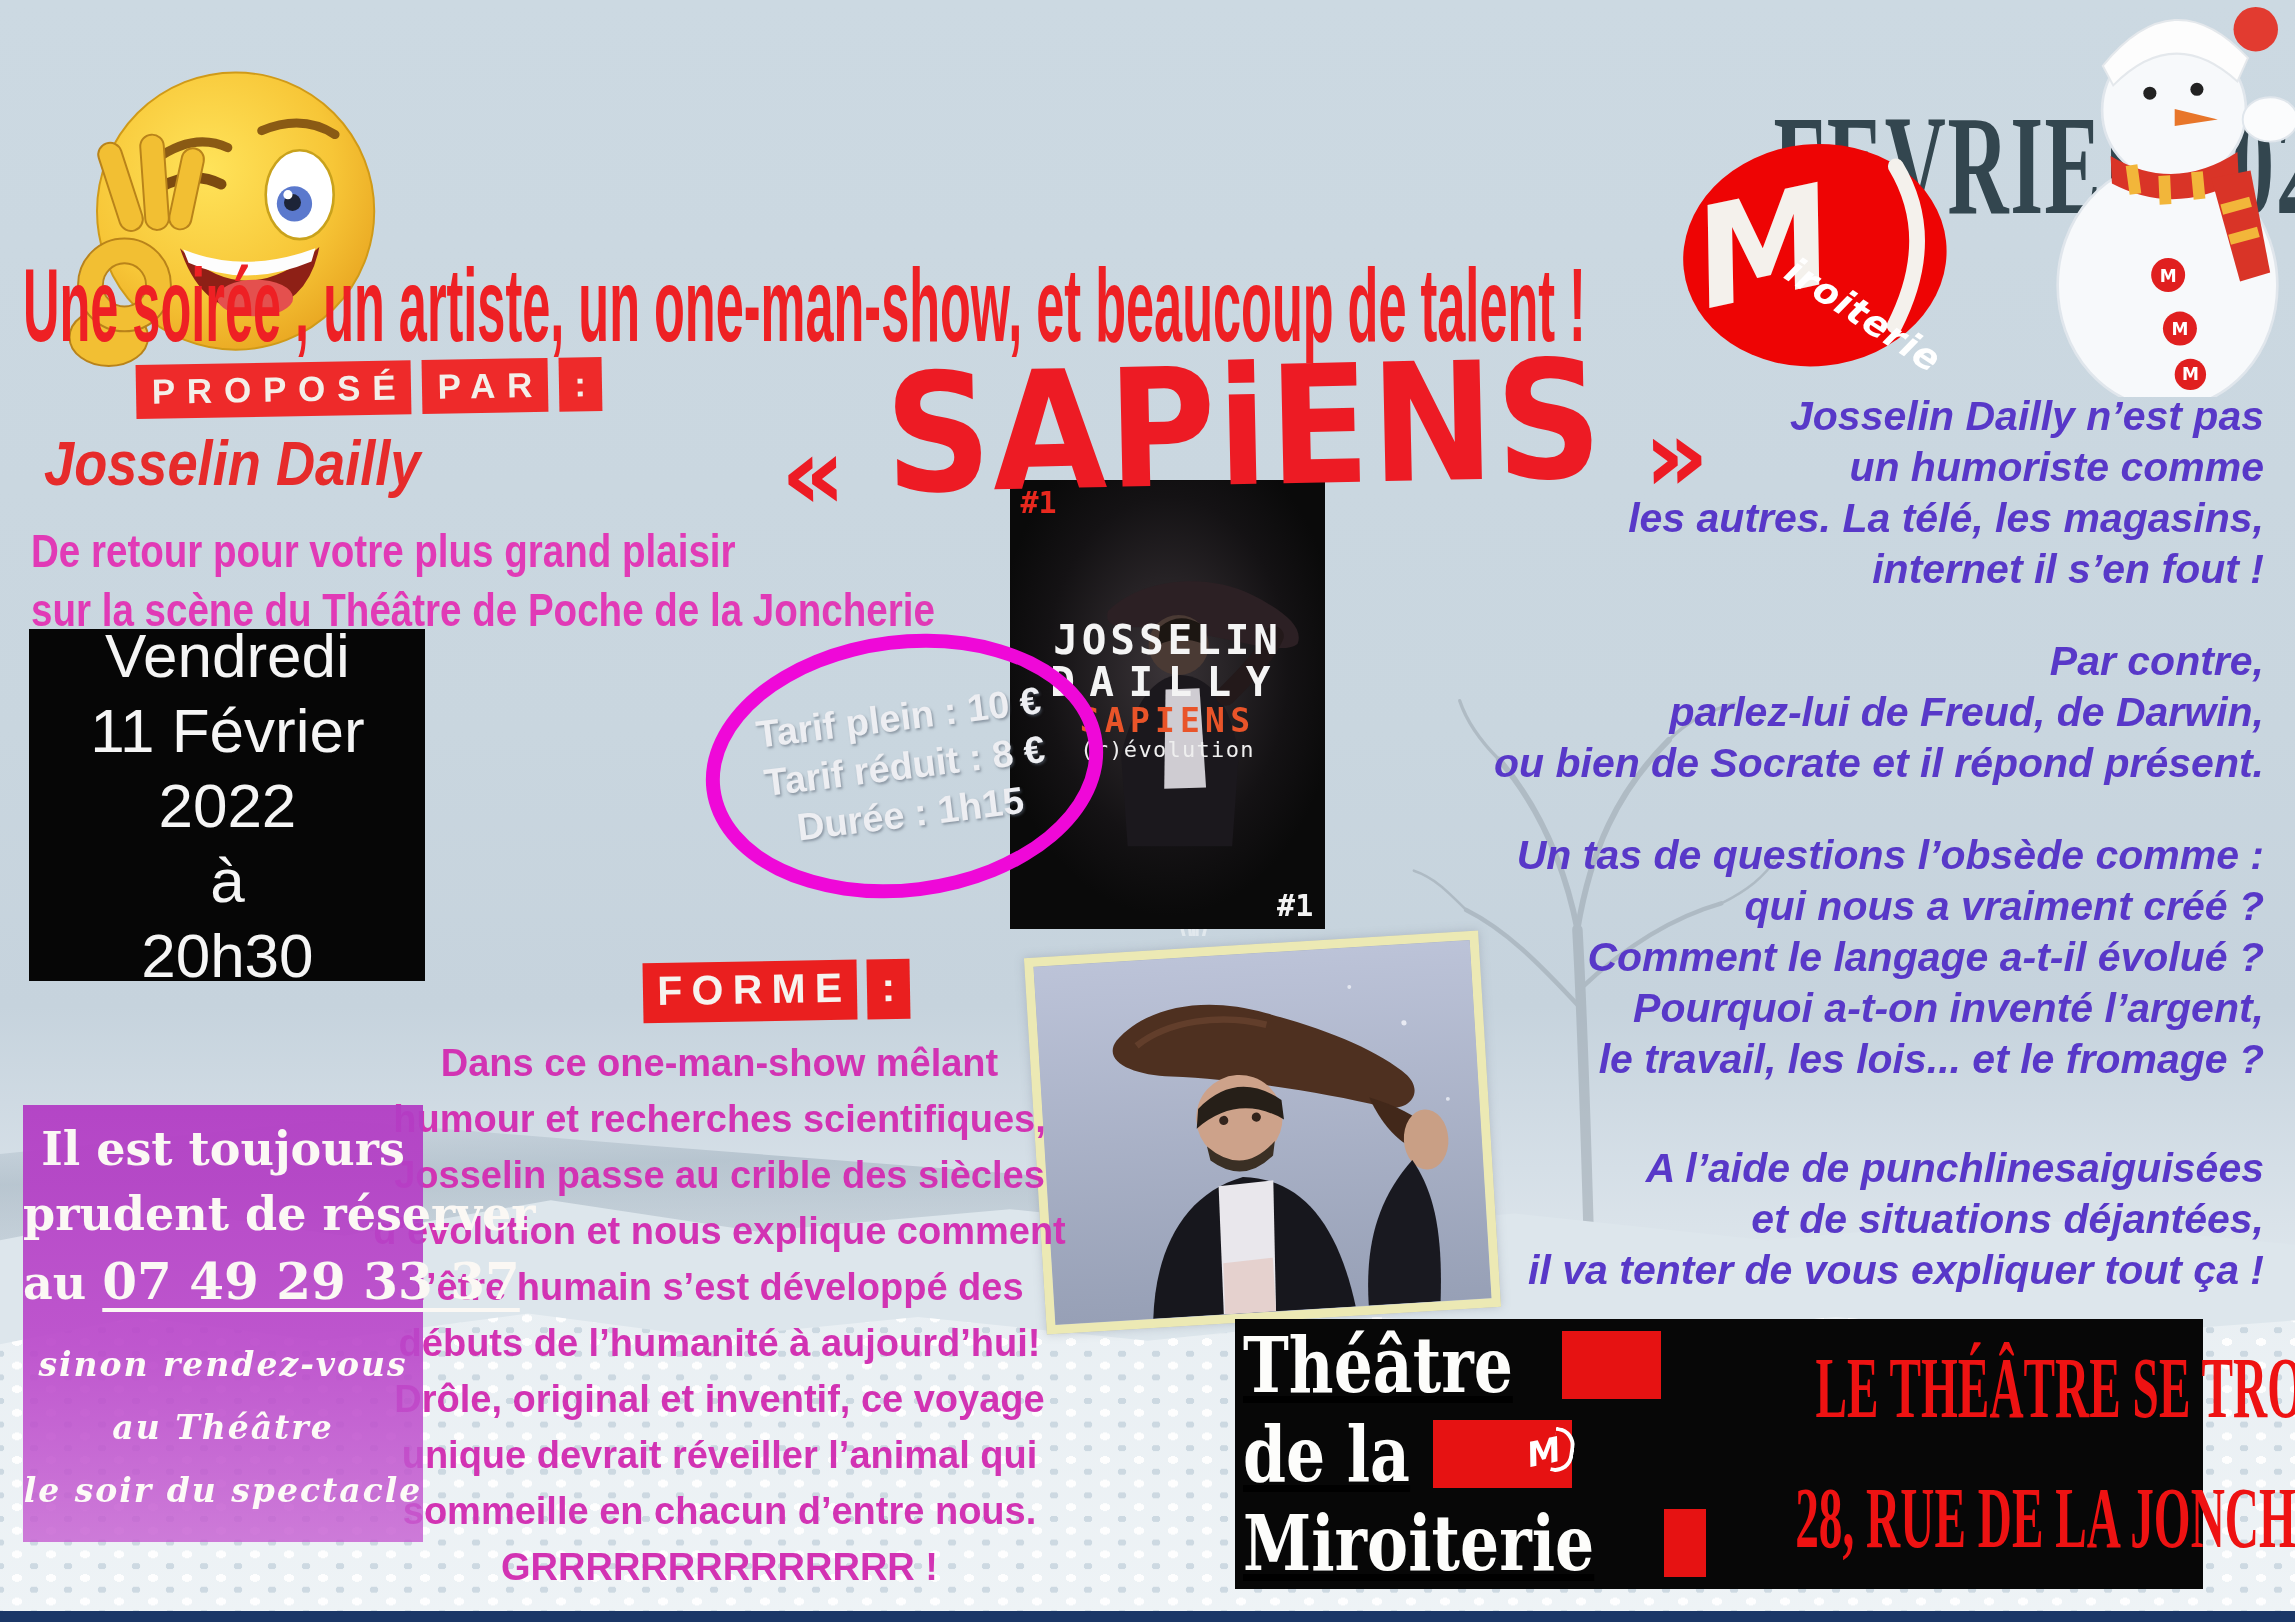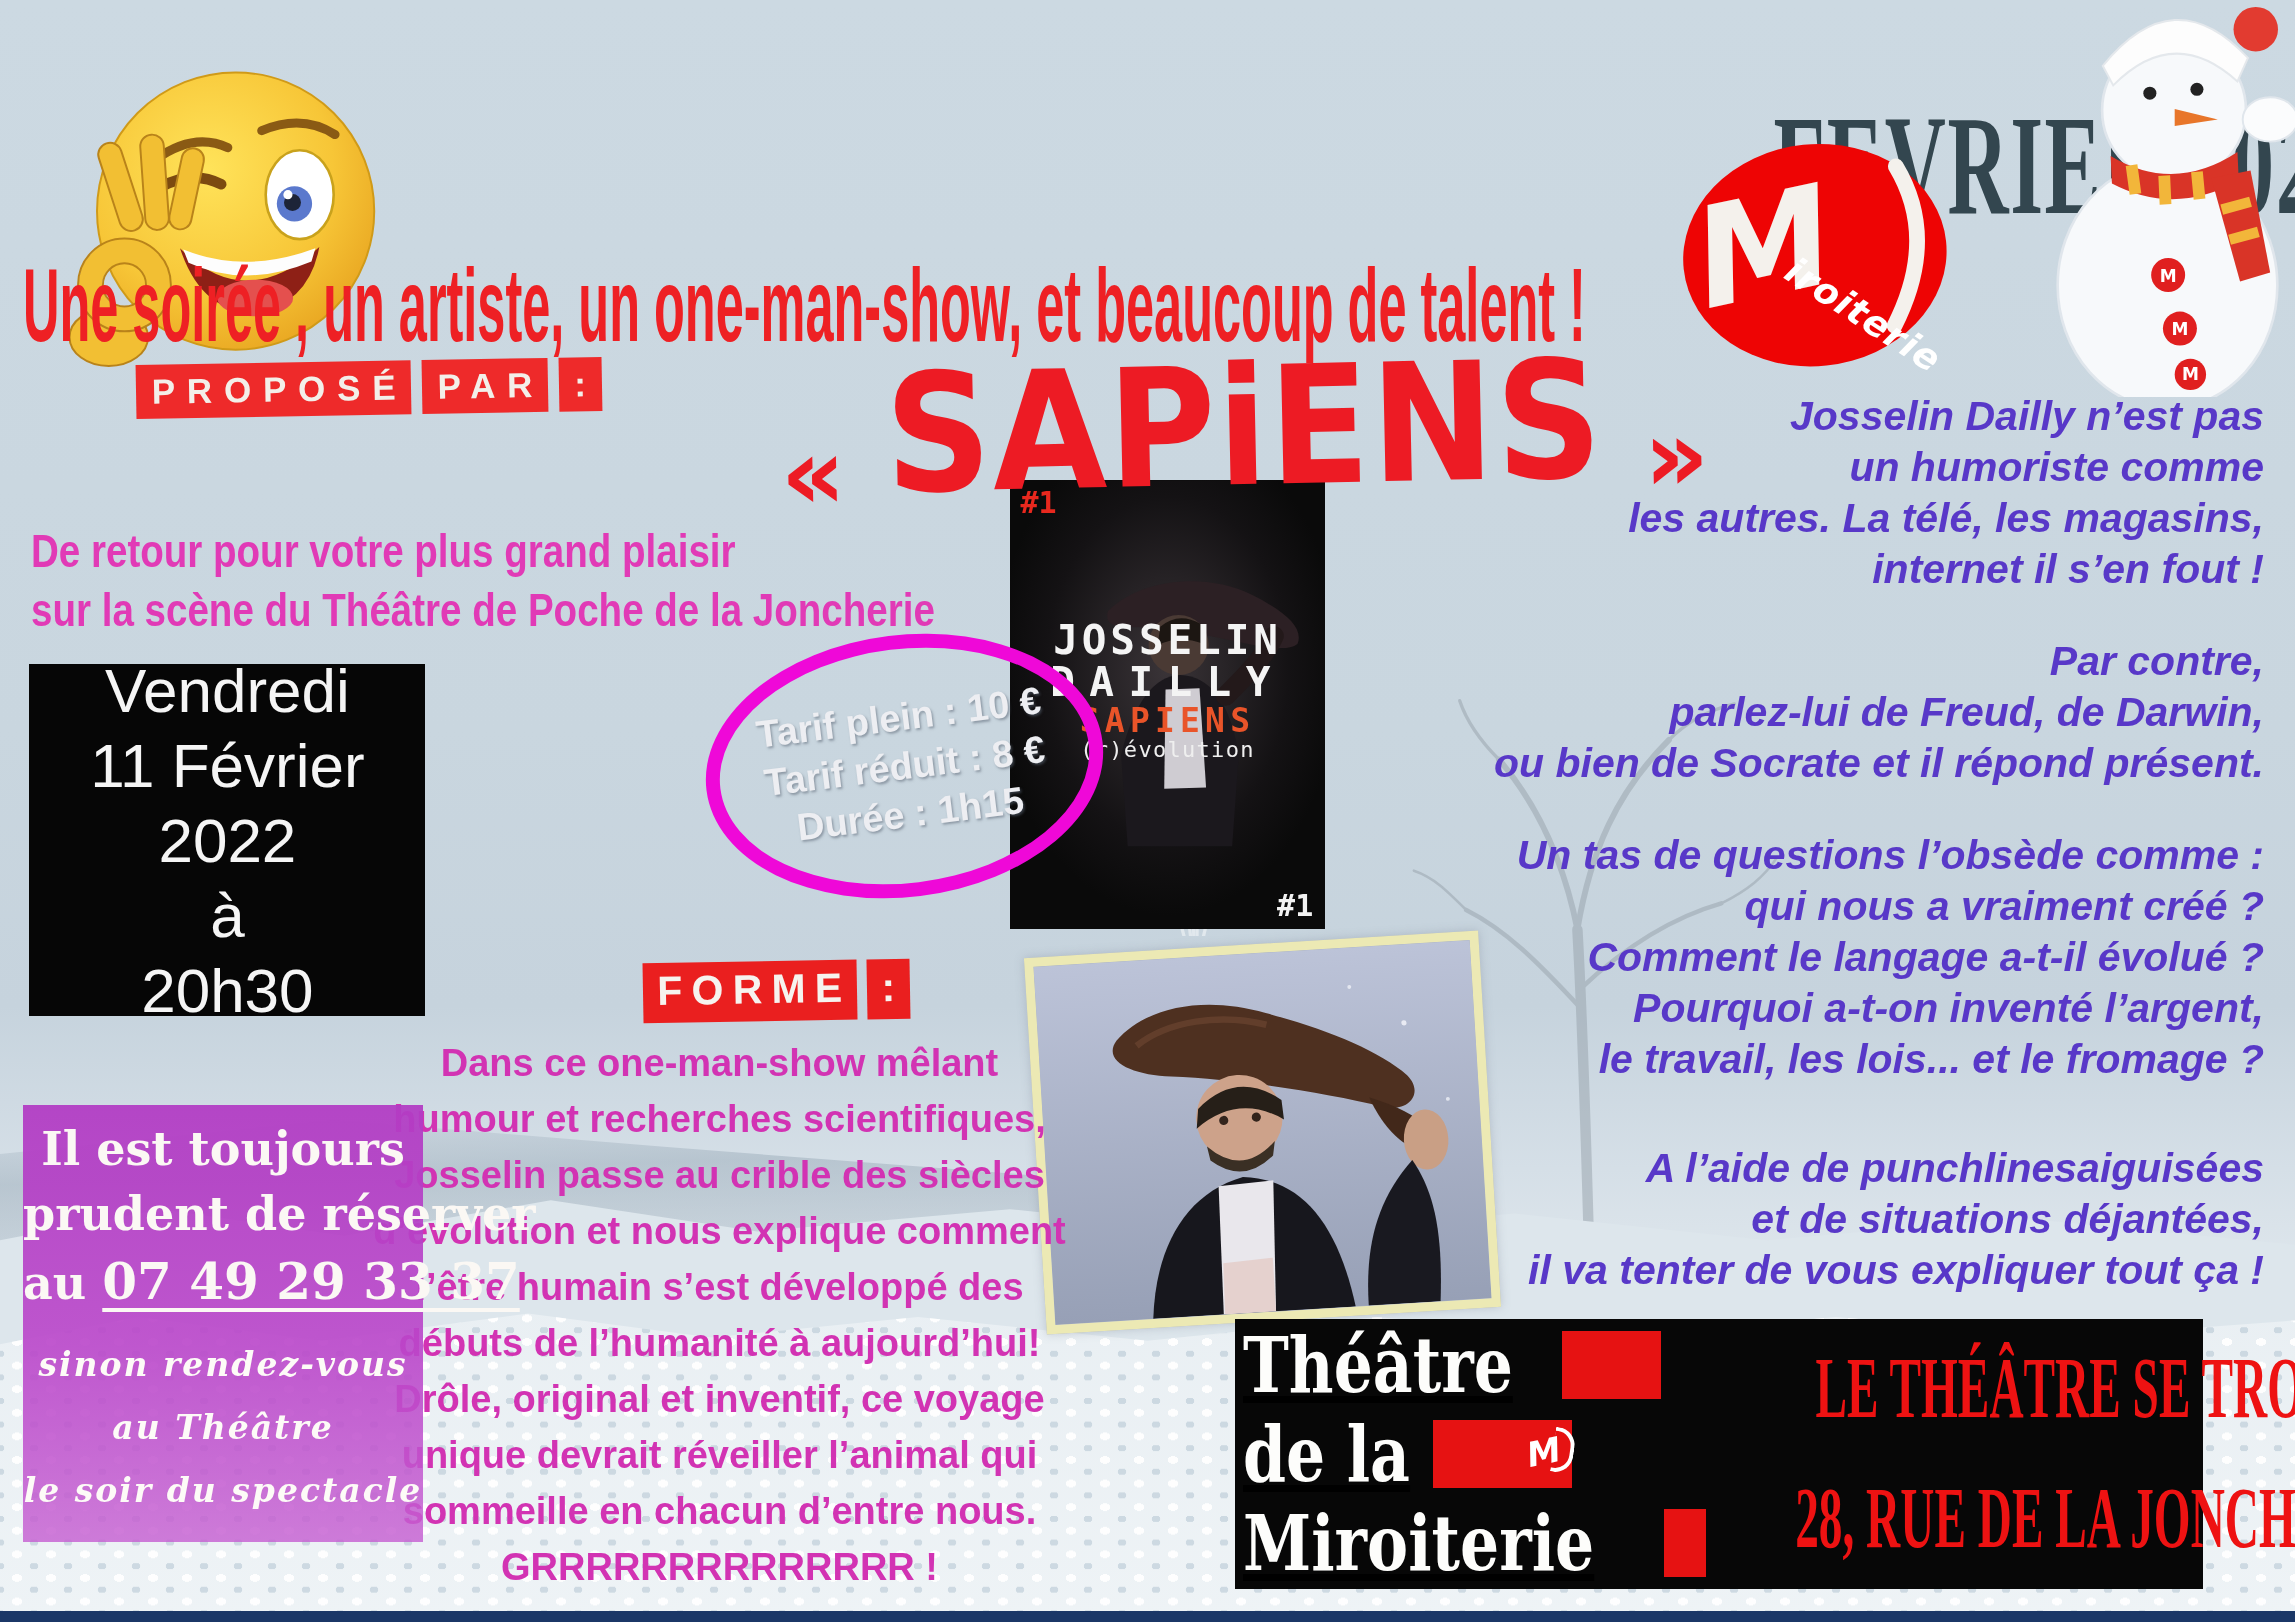--- a/index.html
+++ b/index.html
@@ -49,21 +49,21 @@
     font:italic 700 41px "Liberation Sans",sans-serif;}
   .rc-line{line-height:51px;white-space:nowrap;}
   .rc-par{margin:0 0 41px 0;}
   .rc-par:last-child{margin-bottom:0;}
   #right-col .sp3{margin-bottom:58px;}
   
   #intro{left:31px;top:521px;z-index:6;color:#e13ab6;font:700 47px "Liberation Sans",sans-serif;}
   #intro .in-line{line-height:59px;white-space:nowrap;display:block;transform:scaleX(.82);transform-origin:left;}
   
   #date-box{left:29.4px;top:629px;width:396px;height:352px;background:#060606;z-index:6;
-    display:flex;flex-direction:column;justify-content:center;align-items:center;margin-top:35px;}
+    display:flex;flex-direction:column;justify-content:center;align-items:center;}
   .date-line{color:#f5f5f5;font:400 62px "Liberation Sans",sans-serif;line-height:75px;white-space:nowrap;}
   
   #tarif{left:705px;top:635px;width:399px;height:262px;z-index:6;transform:rotate(-7deg);}
   #tarif .ring{position:absolute;inset:0;border:14.4px solid #ef08d8;border-radius:50%;}
   #tarif .t-lines{position:absolute;inset:0;display:flex;flex-direction:column;justify-content:center;align-items:center;gap:5.2px;}
   .t-line{color:#edeef2;font:700 38px "Liberation Sans",sans-serif;white-space:nowrap;
     text-shadow:1.3px 2px 2.6px rgba(90,100,115,.55);}
   
   #cover{left:1010px;top:480px;width:315px;height:449px;background:#0a0a0a;z-index:5;overflow:hidden;}
   #cover .c-num-top{position:absolute;left:10.5px;top:5.2px;color:#e8281e;font:700 30px "DejaVu Sans Mono",monospace;}
@@ -202,20 +202,21 @@
         <text x="230" y="581">M</text>
     </g>
   </svg>
 
   <div id="tagline" class="abs"><span>Une soirée , un artiste, un one-man-show, et beaucoup de talent !</span></div>
   <div id="proposed" class="abs">
     <span class="pp-chip">PROPOSÉ</span>
     <span class="pp-chip">PAR</span>
     <span class="pp-chip">:</span>
   </div>
+  <div id="proposed-name" class="abs"><span>Josselin Dailly</span></div>
 
   <div id="sapiens" class="abs">
     <span class="sap-g">«</span><span class="sap-w">SAPiENS</span><span class="sap-g">»</span>
   </div>
 
   <div id="right-col" class="abs">
     <div class="rc-par">
       <div class="rc-line">Josselin Dailly n’est pas</div>
       <div class="rc-line">un humoriste comme</div>
       <div class="rc-line">les autres. La télé, les magasins,</div>

